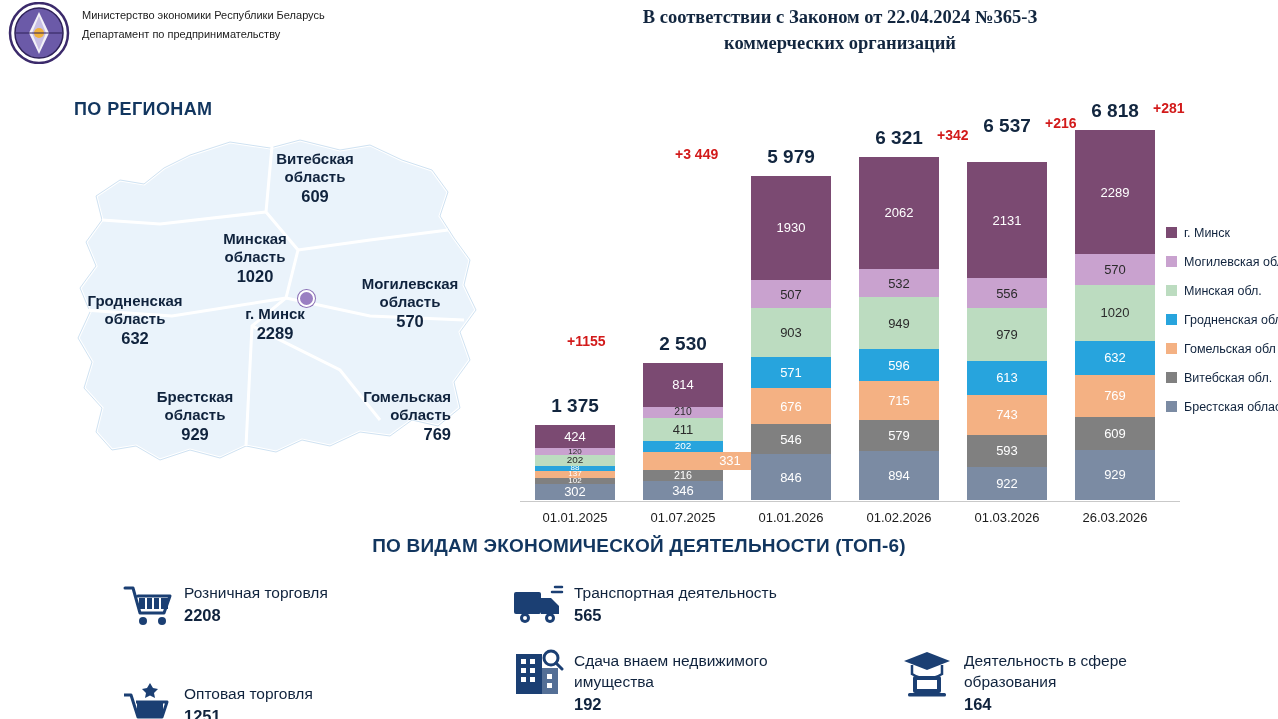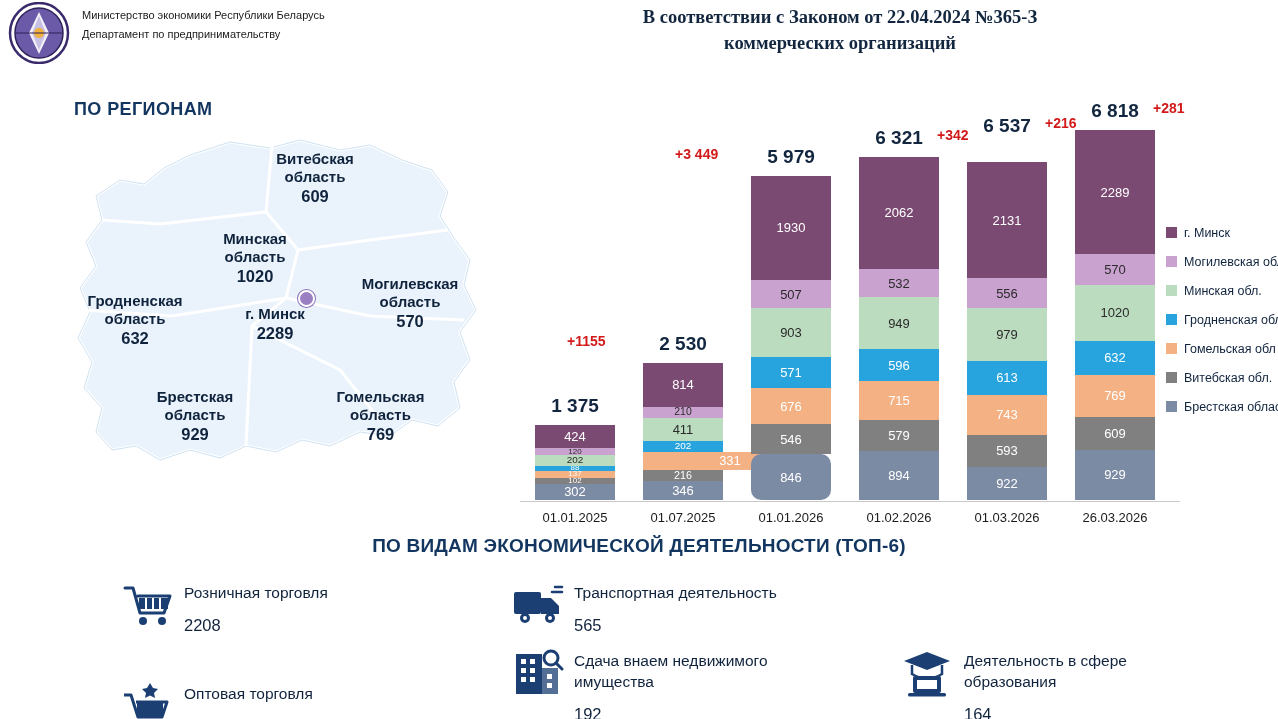--- a/index.html
+++ b/index.html
@@ -176,22 +176,22 @@
   }
   .act-text {
     font-size: 15.5px;
     line-height: 21px;
     color: #10233d;
     padding-top: 4px;
   }
   .act-text b {
     display: block;
     font-size: 16.5px;
-    font-weight: normal;
-    margin-top: 12px;
+    font-weight: bold;
+    margin-top: 2px;
   }
 </style>
 </head>
 <body>
 
 <div id="root">
 
   <div class="ministry-logo">
     <svg viewBox="0 0 62 62" width="62" height="62">
       <ellipse cx="31" cy="31" rx="29" ry="30" fill="#ffffff" stroke="#3b2a6b" stroke-width="2.5"></ellipse>
@@ -268,21 +268,21 @@
       <span>область</span>
       <b>632</b>
     </div>
 
     <div class="map-label" style="left:95px; top:268px; width:120px;">
       <span>Брестская</span><br>
       <span>область</span>
       <b>929</b>
     </div>
 
-    <div class="map-label" style="left:278px; top:268px; width:125px;">
+    <div class="map-label" style="left:286px; top:268px; width:125px;text-align:right;">
       <span>Гомельская</span><br>
       <span>область</span>
       <b>769</b>
     </div>
   </div>
 
   <div class="chart-area">
     <div id="bars">
         <div class="bar-col" style="left: 15px;">
           <div class="bar-total" style="bottom: 82.6187px;">1 375</div>
@@ -312,21 +312,21 @@
         <div class="bar-col" style="left: 231px;">
           <div class="bar-total" style="bottom: 332.469px;">5 979</div>
           <div class="bar-delta" style="bottom: 338.469px; left: -76px;">+3 449</div>
           <div style="position: absolute; bottom: 0px; width: 80px;">
             <div class="bar-seg" style="height: 104.737px; background: rgb(123, 74, 114); color: rgb(255, 255, 255);">1930</div>
             <div class="bar-seg" style="height: 27.5139px; background: rgb(201, 162, 207); color: rgb(43, 43, 43);">507</div>
             <div class="bar-seg" style="height: 49.0041px; background: rgb(188, 220, 192); color: rgb(43, 43, 43);">903</div>
             <div class="bar-seg" style="height: 30.9871px; background: rgb(39, 164, 221); color: rgb(255, 255, 255);">571</div>
             <div class="bar-seg" style="height: 36.6852px; background: rgb(244, 177, 131); color: rgb(255, 255, 255);">676</div>
             <div class="bar-seg" style="height: 29.6304px; background: rgb(128, 128, 128); color: rgb(255, 255, 255);">546</div>
-            <div class="bar-seg" style="height: 45.9108px; background: rgb(123, 139, 163); color: rgb(255, 255, 255); border-radius: 10px;">846</div>
+            <div class="bar-seg" style="height: 45.9108px; background: rgb(123, 139, 163); color: rgb(255, 255, 255);">846</div>
           </div>
         </div>
         <div class="bar-col" style="left: 339px;">
           <div class="bar-total" style="bottom: 351.029px;">6 321</div>
           <div class="bar-delta" style="bottom: 357.029px; left: 78px;">+342</div>
           <div style="position: absolute; bottom: 0px; width: 80px;">
             <div class="bar-seg" style="height: 111.575px; background: rgb(123, 74, 114); color: rgb(255, 255, 255);">2062</div>
             <div class="bar-seg" style="height: 28.8706px; background: rgb(201, 162, 207); color: rgb(43, 43, 43);">532</div>
             <div class="bar-seg" style="height: 51.5004px; background: rgb(188, 220, 192); color: rgb(43, 43, 43);">949</div>
             <div class="bar-seg" style="height: 32.3438px; background: rgb(39, 164, 221); color: rgb(255, 255, 255);">596</div>

